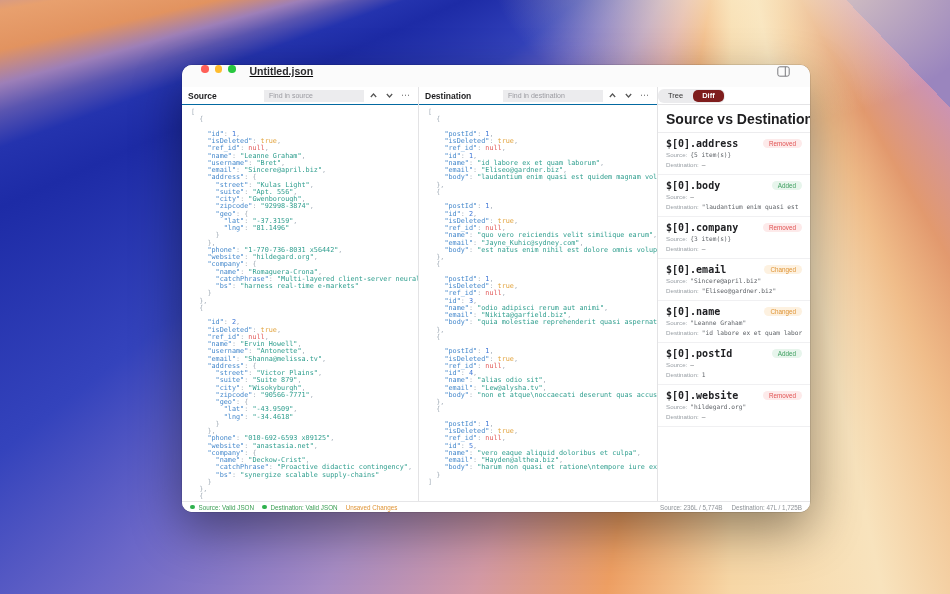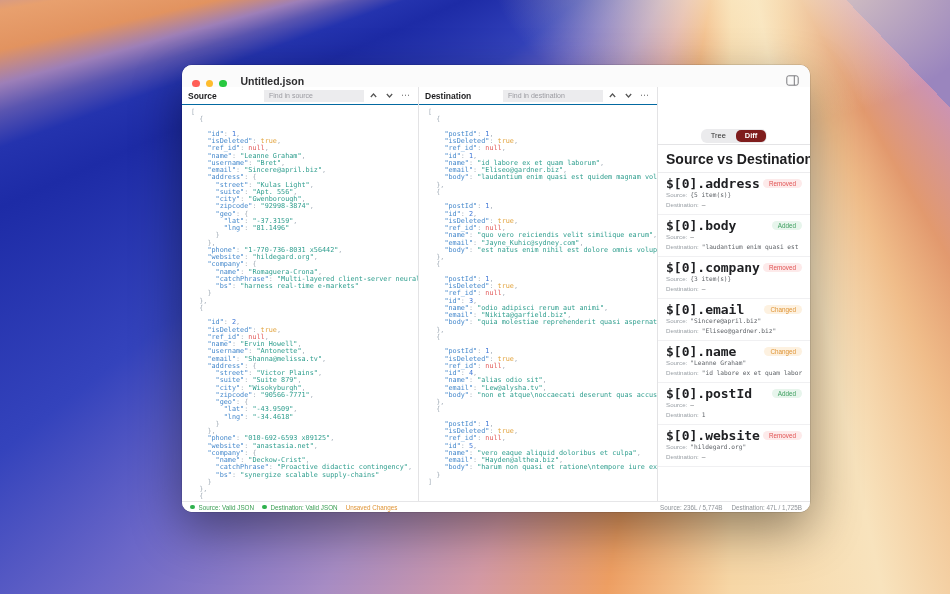--- a/index.html
+++ b/index.html
@@ -18,21 +18,21 @@
         #e8a06e 124deg, #a88fc0 127deg, #9a85be 140deg);
   }
 
   
   .window {
     position:absolute; left:182px; top:65px; width:628px; height:447px;
     background:#fff; border-radius:10px;
     box-shadow:0 18px 50px rgba(0,0,0,.42), 0 0 0 .5px rgba(0,0,0,.18);
     display:flex; flex-direction:column; overflow:hidden;
   }
-  .titlebar { height:22px; flex:none; display:flex; align-items:flex-end; padding:0 10px; background:#fbfbfb; }
+  .titlebar { height:22px; flex:none; display:flex; align-items:flex-start; padding:0 19px; background:#fbfbfb;text-decoration:underline; }
   .traffic { display:flex; gap:6px; }
   .tl { width:7.5px; height:7.5px; border-radius:50%; display:inline-block; }
   .tl.red { background:#ff5f57; } .tl.yellow { background:#febc2e; } .tl.green { background:#28c840; }
   .title { margin-left:14px; font-size:10.5px; font-weight:700; color:#2c2c2e; }
   .tb-spacer { flex:1; }
   .sidebar-toggle { width:16px; height:13px; display:flex; align-items:center; justify-content:center; color:#7a7a7e; cursor:pointer; }
 
   .main { flex:1; display:flex; min-height:0; }
   .col { display:flex; flex-direction:column; min-width:0; }
   .col-src { width:236px; }
@@ -45,33 +45,33 @@
   .find-input::placeholder { color:#9a9aa0; }
   .icon-btn { width:13px; height:12px; border:none; background:transparent; display:flex; align-items:center; justify-content:center; color:#555; cursor:pointer; padding:0; }
   .icon-btn svg { display:block; }
   .more-btn { font-size:9px; line-height:1; color:#555; }
 
   .code { flex:1; margin:0; padding:4px 0 0 9px; font-family:"DejaVu Sans Mono",monospace; font-size:6.8px; line-height:7.25px; color:#56606a; white-space:pre; overflow:hidden; }
   .jk { color:#4689cc; } .js { color:#2f9e8e; } .jn { color:#3f76d6; }
   .jb { color:#e2a43f; } .jz { color:#e25c5c; } .jp { color:#a8b2bc; }
 
   
-  .seg-row { height:18px; flex:none; display:flex; align-items:center; justify-content:center; border-bottom:1px solid #e4e4e6;margin-top:40px; }
+  .seg-row { height:18px; flex:none; display:flex; align-items:center; justify-content:flex-start; border-bottom:1px solid #e4e4e6; }
   .seg { display:flex; background:#ebebed; border-radius:6px; padding:1px; gap:1px; }
   .seg-btn { font-size:7.5px; padding:1.5px 9px; border-radius:5px; color:#333; cursor:pointer; }
   .seg-btn.active { background:#7f1d1d; color:#fff; font-weight:700; }
 
   .diff-head { flex:none; padding:6px 8px 5px; border-bottom:1px solid #ececee; display:flex; align-items:baseline; gap:4px; white-space:nowrap; overflow:hidden; }
   .diff-title { font-size:14px; font-weight:700; color:#1d1d1f; }
   .diff-count { font-size:6.3px; color:#9b9ba1; }
   .diff-list { flex:1; overflow:hidden; }
 
   .diff-entry { padding:4px 8px 5px; border-bottom:1px solid #f0f0f2; }
   .de-top { display:flex; justify-content:space-between; align-items:center; height:13px; }
-  .de-path { font-family:"DejaVu Sans Mono",monospace; font-size:13px; font-weight:700; color:#202124; }
+  .de-path { font-family:"DejaVu Sans Mono",monospace; font-size:10px; font-weight:700; color:#202124; }
   .de-badge { font-size:6.3px; padding:1px 6px; border-radius:8px; flex:none; }
   .b-rm  { background:#fdeaea; color:#e05252; }
   .b-add { background:#e7f5ec; color:#3d9e5f; }
   .b-chg { background:#fdf1e0; color:#df9334; }
   .de-row { display:flex; gap:3px; height:9.5px; align-items:center; white-space:nowrap; overflow:hidden; }
   .de-label { font-size:6.2px; color:#9aa0a6; flex:none; }
   .de-val { font-family:"DejaVu Sans Mono",monospace; font-size:6.2px; color:#5f6368; }
 
   
   .statusbar { height:11px; flex:none; display:flex; align-items:center; padding:0 8px; gap:4px; border-top:1px solid #e6e6e8; background:#fff; font-size:6.3px; }

